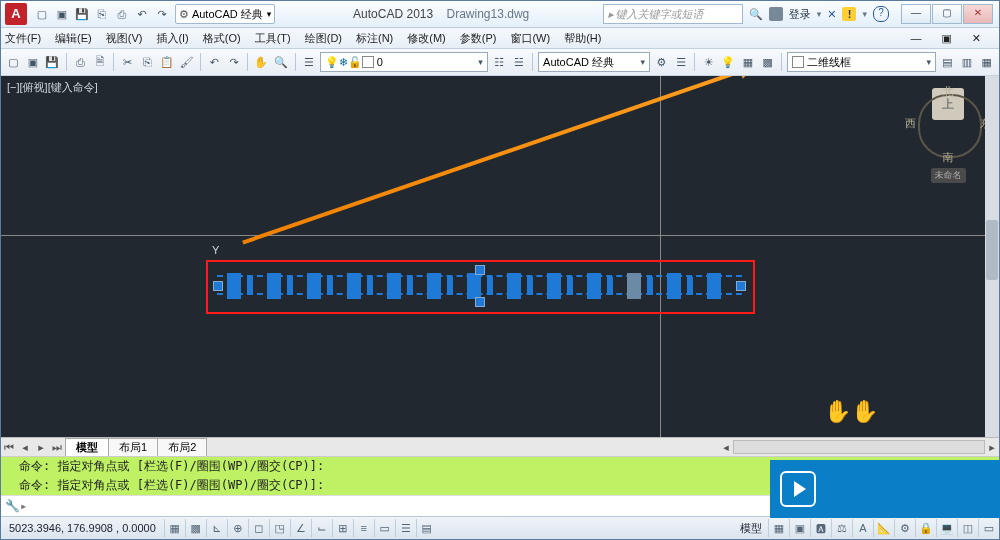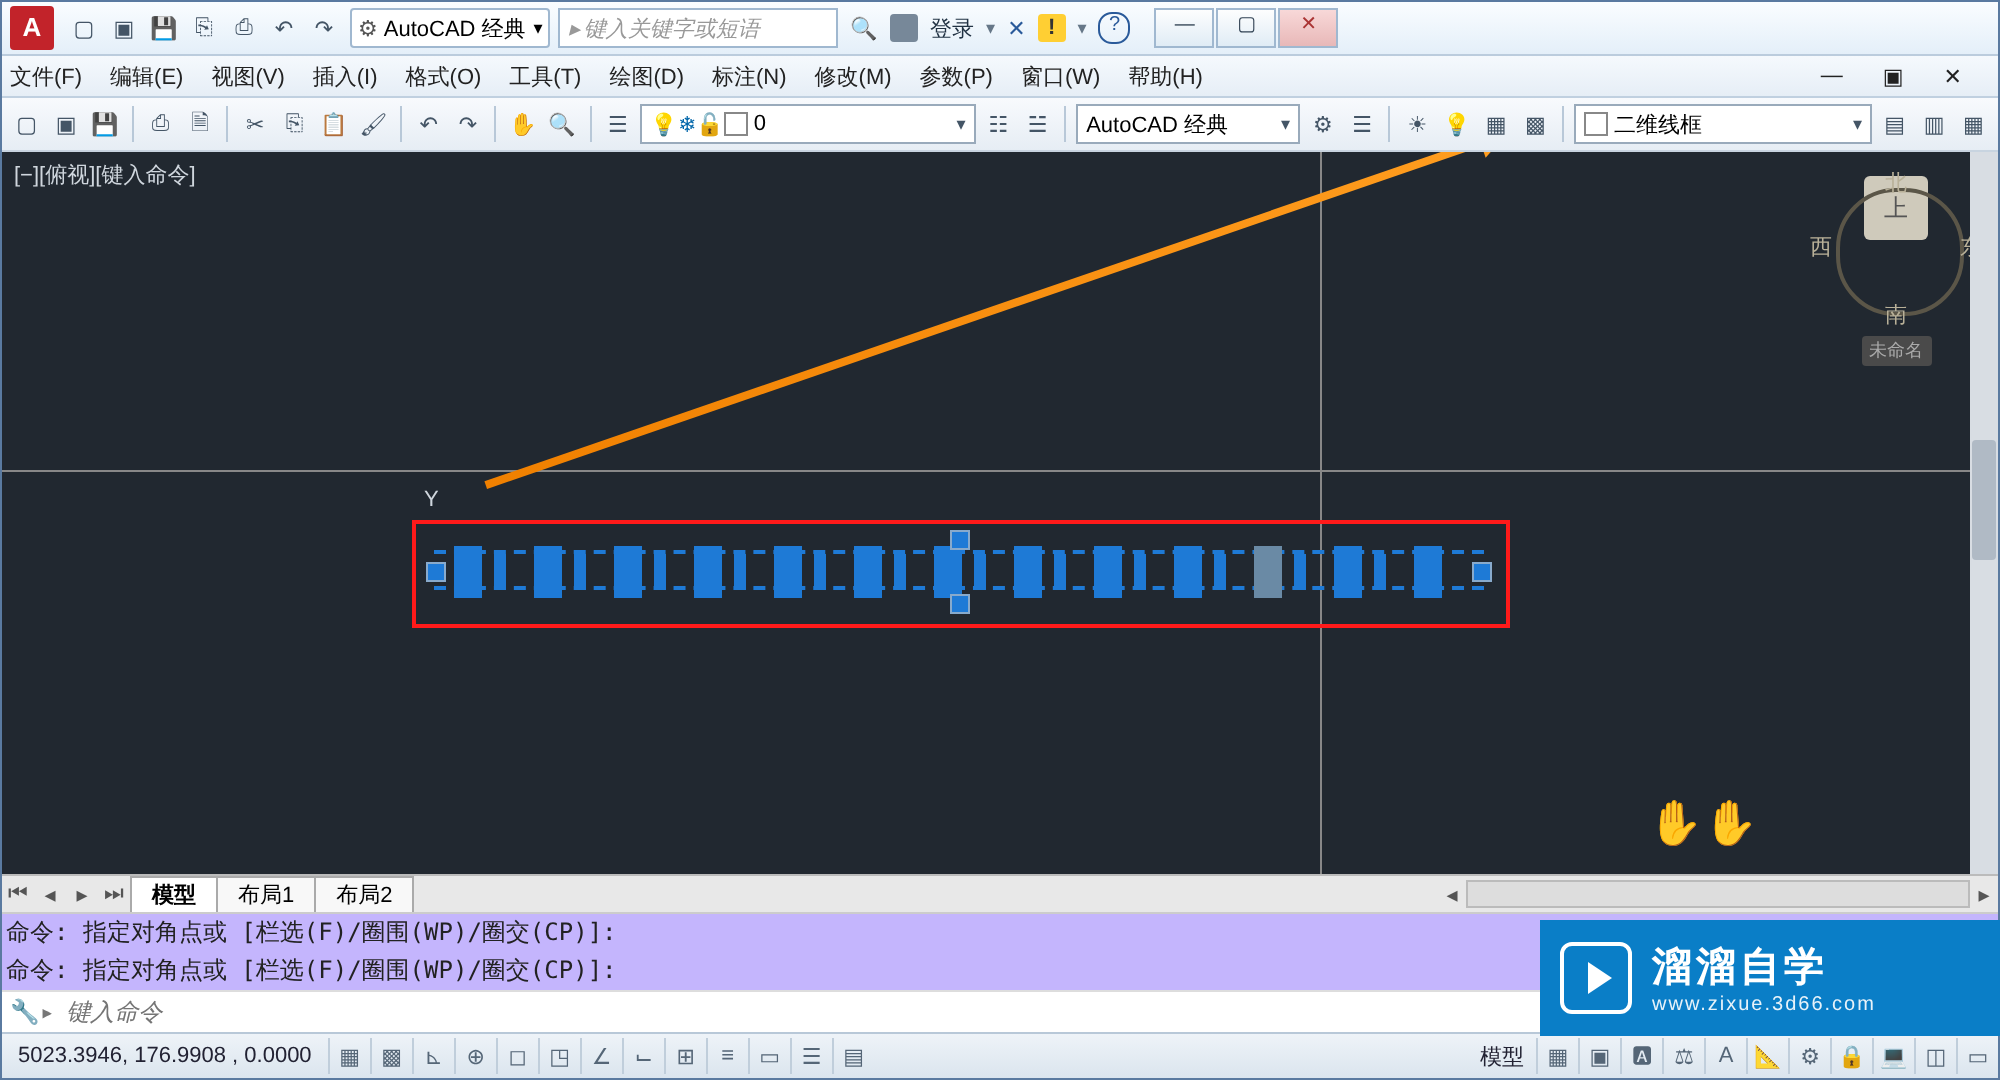--- a/index.html
+++ b/index.html
@@ -57,21 +57,21 @@
 .arrow::after{content:"";position:absolute;right:-10px;top:-6px;border-left:14px solid #ff9d1f;border-top:8px solid transparent;border-bottom:8px solid transparent}
 .hand{position:absolute;right:120px;bottom:12px;color:#aaa;font-size:22px}
 .tabbar{height:18px;background:#e8e8e8;display:flex;align-items:center;border-top:1px solid #bbb;font-size:11px}
 .tabbar .navb{width:16px;text-align:center;color:#555}
 .tabbar .tab{padding:1px 10px;border:1px solid #aaa;border-bottom:none;background:#f8f8f8;margin-right:-1px}
 .tabbar .tab.active{background:#fff;font-weight:bold}
 .tabbar .hscroll{margin-left:auto;display:flex;align-items:center;width:280px}
 .tabbar .hscroll .arrow-btn{width:14px;text-align:center;color:#555}
 .tabbar .hscroll .track{flex:1;height:12px;background:#ddd;border:1px solid #bbb}
 .cmd{background:#f4f4f4;border-top:1px solid #ccc;font-family:"SimSun",monospace;font-size:12px}
-.cmd .hist{padding:1px 2px;color:#222;background:#c4b5fd;white-space:pre}
+.cmd .hist{padding:1px 18px;color:#222;background:#bef264;white-space:pre}
 .cmd .input{display:flex;align-items:center;height:20px;padding:0 4px;background:#fff;border-top:1px solid #ddd}
 .cmd .input .wrench{color:#777;margin-right:4px}
 .cmd .input input{border:none;flex:1;font-style:italic;color:#888;font-family:inherit;font-size:12px;outline:none}
 .status{height:22px;background:linear-gradient(#eef3f8,#dbe5ee);display:flex;align-items:center;border-top:1px solid #b8c8d8;font-size:11px;color:#223}
 .status .coords{padding:0 8px}
 .status .sbtn{width:20px;height:18px;display:flex;align-items:center;justify-content:center;color:#567;border-left:1px solid #c0cedb}
 .status .right{margin-left:auto;display:flex;align-items:center}
 .status .ms{padding:0 6px}
 .brand{position:absolute;right:0;bottom:22px;width:230px;height:58px;background:#0a7ec7;display:flex;align-items:center;color:#fff}
 .brand .play{width:32px;height:32px;border:2px solid #fff;border-radius:6px;margin:0 10px;display:flex;align-items:center;justify-content:center}
@@ -94,20 +94,23 @@
       <div class="tbtn">💾</div>
       <div class="tbtn">⎘</div>
       <div class="tbtn">⎙</div>
       <div class="tbtn">↶</div>
       <div class="tbtn">↷</div>
     </div>
     <div class="ws-combo">
       <span class="gear">⚙</span>
       <span>AutoCAD 经典</span>
       <span class="arr" style="margin-left:4px;font-size:9px">▾</span>
+    </div>
+    <div class="title-center">
+      <span class="app">AutoCAD 2013</span>&nbsp;&nbsp;&nbsp;&nbsp;<span>Drawing13.dwg</span>
     </div>
     <div class="search-title">
       <span style="margin-right:2px">▸</span>
         <span>键入关键字或短语</span>
     </div>
     <div class="title-right">
       <span style="color:#678">🔍</span>
       <div class="user-ico"></div>
       <span class="login">登录</span>
       <span style="color:#678;font-size:9px">▾</span>
@@ -269,21 +272,20 @@
         <div class="track"></div>
         <div class="arrow-btn">▸</div>
     </div>
   </div>
 
   <div class="cmd">
     <div class="hist">命令: 指定对角点或 [栏选(F)/圈围(WP)/圈交(CP)]:</div>
     <div class="hist">命令: 指定对角点或 [栏选(F)/圈围(WP)/圈交(CP)]:</div>
     <div class="input">
       <span class="wrench">🔧▸</span>
-      <input placeholder="键入命令" style="">
     </div>
   </div>
 
   <div class="status">
     <div class="coords">5023.3946, 176.9908 , 0.0000</div>
     <div class="sbtn">▦</div>
     <div class="sbtn">▩</div>
     <div class="sbtn">⊾</div>
     <div class="sbtn">⊕</div>
     <div class="sbtn">◻</div>
@@ -307,17 +309,13 @@
       <div class="sbtn">🔒</div>
       <div class="sbtn">💻</div>
       <div class="sbtn">◫</div>
       <div class="sbtn">▭</div>
     </div>
   </div>
 </div>
 
 <div class="brand">
   <div class="play"></div>
-  <div class="txt">
-    <div class="t1">溜溜自学</div>
-    <div class="t2">www.zixue.3d66.com</div>
-  </div>
 </div>
 
 </body></html>

